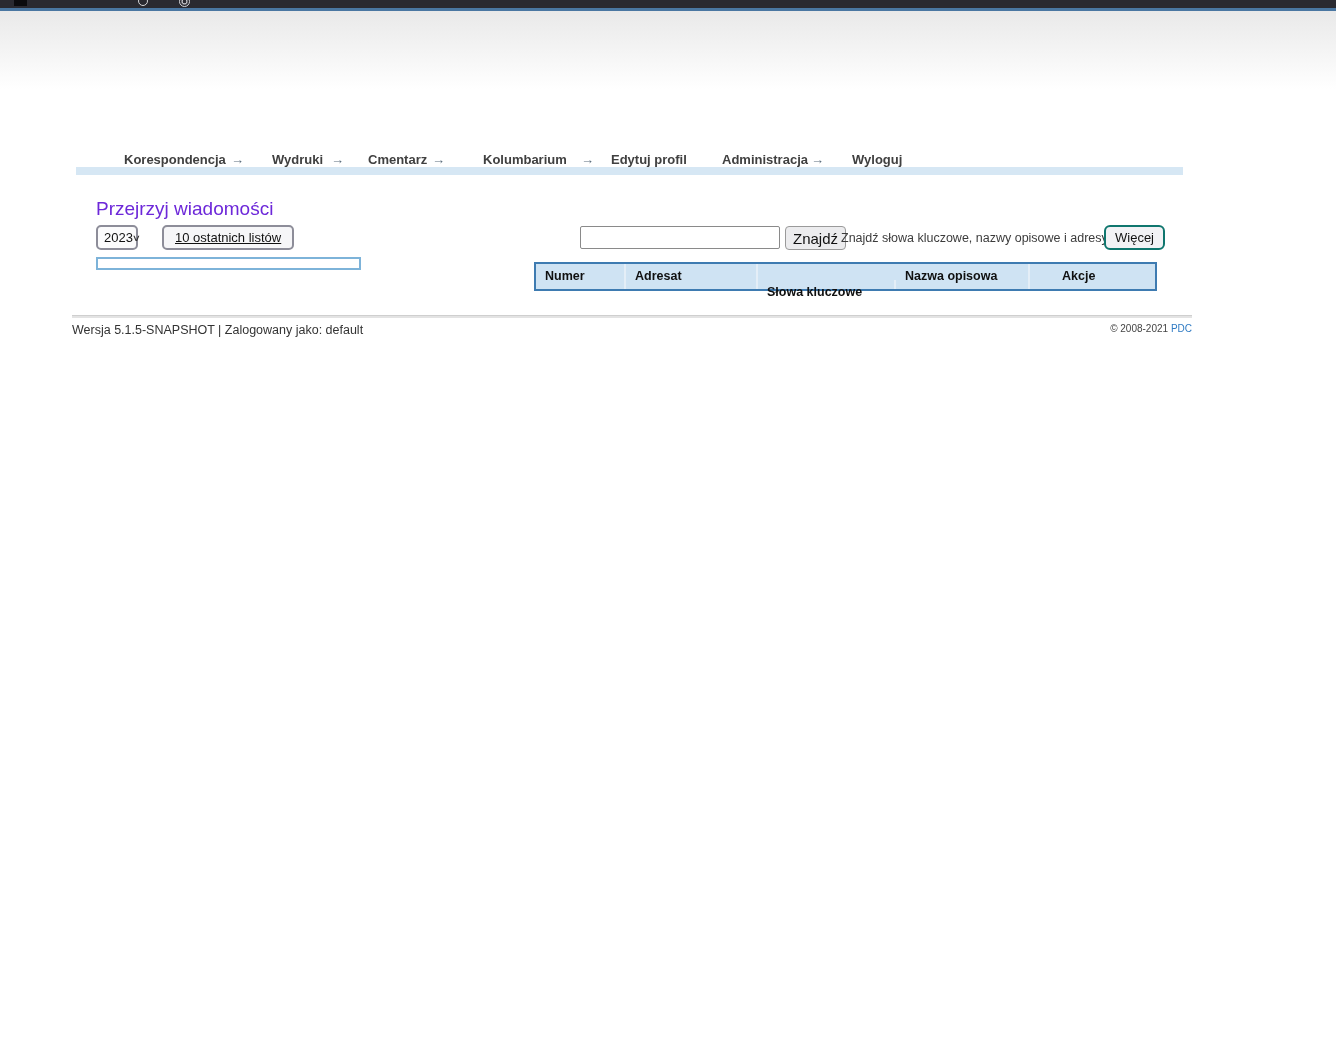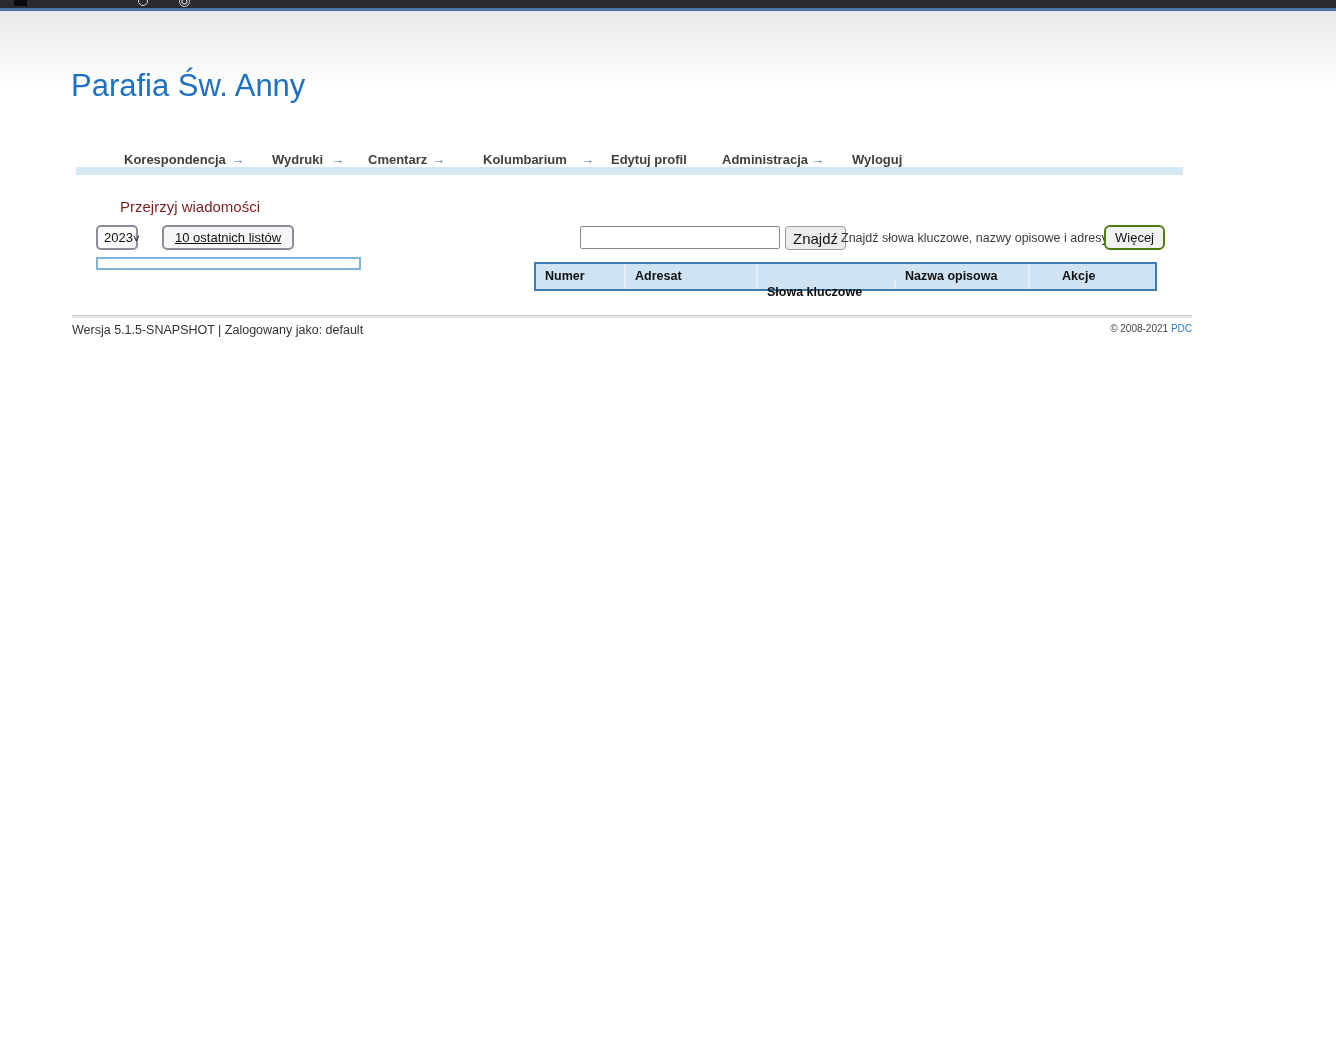--- a/index.html
+++ b/index.html
@@ -18,41 +18,41 @@
              background:linear-gradient(#e9e9e9,#ffffff);}
   .page-title{position:absolute;top:68px;left:71px;font-size:31px;color:#1d70c4;letter-spacing:0px;}
 
   
   .nav{position:absolute;top:152px;left:0;width:1336px;height:16px;}
   .nav-item{position:absolute;top:0;font-size:13px;font-weight:bold;color:#404040;cursor:pointer;white-space:nowrap;}
   .nav-arrow{position:absolute;top:0;font-size:13px;color:#5d6e7d;}
   .nav-bar{position:absolute;top:167px;left:76px;width:1107px;height:8px;background:#d6e7f4;}
 
   
-  .section-heading{position:absolute;top:198px;left:96px;font-size:15px;color:#7f1d1d;margin-left:24px;}
+  .section-heading{position:absolute;top:198px;left:96px;font-size:19px;color:#6d28d9;}
 
   .year-select{position:absolute;top:225px;left:96px;width:42px;height:25px;box-sizing:border-box;
                border:2px solid #8d8d99;border-radius:5px;background:#fbfbfc;
                font-size:13px;color:#111;display:flex;align-items:center;padding:0 6px;cursor:pointer;}
   .year-select .chev{margin-left:auto;font-size:9px;color:#333;transform:scaleX(1.4);}
   .recent-btn{position:absolute;top:225px;left:162px;height:25px;box-sizing:border-box;
               border:2px solid #8d8d99;border-radius:5px;background:#f6f6f8;
               font-size:13px;color:#111;padding:0 11px;display:flex;align-items:center;cursor:pointer;text-decoration:underline;}
   .progress{position:absolute;top:257px;left:96px;width:265px;height:13px;box-sizing:border-box;
             border:2px solid #7db3d9;background:#ffffff;}
 
   .search-input{position:absolute;top:226px;left:580px;width:200px;height:23px;box-sizing:border-box;
                 border:1.5px solid #8a8a8a;border-radius:2px;background:#fff;font-size:13px;padding:0 5px;
                 font-family:"Liberation Sans","DejaVu Sans",sans-serif;}
   .find-btn{position:absolute;top:226px;left:785px;height:24px;box-sizing:border-box;
             border:1.5px solid #9a9a9a;border-radius:4px;background:#ececee;
             font-size:15px;color:#111;padding:0 7px;display:flex;align-items:center;cursor:pointer;}
   .search-hint{position:absolute;top:231px;left:841px;font-size:12.5px;color:#3c3c3c;white-space:nowrap;}
   .more-btn{position:absolute;top:225px;left:1104px;height:25px;box-sizing:border-box;
-            border:2px solid #4d7c0f;border-radius:6px;background:#f2f2f5;
+            border:2px solid #0f766e;border-radius:6px;background:#f2f2f5;
             font-size:13px;color:#111;padding:0 9px;display:flex;align-items:center;cursor:pointer;}
 
   
   .msg-table{position:absolute;top:262px;left:534px;width:623px;height:29px;box-sizing:border-box;
              border:2px solid #3e7bb1;background:#cfe3f3;display:flex;}
   .msg-table .th{box-sizing:border-box;padding-left:9px;font-size:12.5px;font-weight:bold;color:#101010;
                  line-height:25px;border-right:2px solid #e4eef7;}
   .th.c0{width:90px;} .th.c1{width:132px;} .th.c2{width:138px;margin-top:16px;} .th.c3{width:134px;}
   .th.c4{flex:1;border-right:none;padding-left:32px;}
 
@@ -68,21 +68,20 @@
 <div class="screen">
 
   <div class="topbar">
     <div class="tab-fragment"></div>
     <div class="chrome-icon-1"></div>
     <div class="chrome-icon-2"></div>
   </div>
   <div class="topbar-accent"></div>
   <div class="header-bg"></div>
 
-  <div class="page-title">Parafia Św. Anny</div>
 
   <div class="nav">
     <span class="nav-item" style="left:124px">Korespondencja</span>
     <span class="nav-arrow" style="left:231px">→</span>
     <span class="nav-item" style="left:272px">Wydruki</span>
     <span class="nav-arrow" style="left:331px">→</span>
     <span class="nav-item" style="left:368px">Cmentarz</span>
     <span class="nav-arrow" style="left:432px">→</span>
     <span class="nav-item" style="left:483px">Kolumbarium</span>
     <span class="nav-arrow" style="left:581px">→</span>

